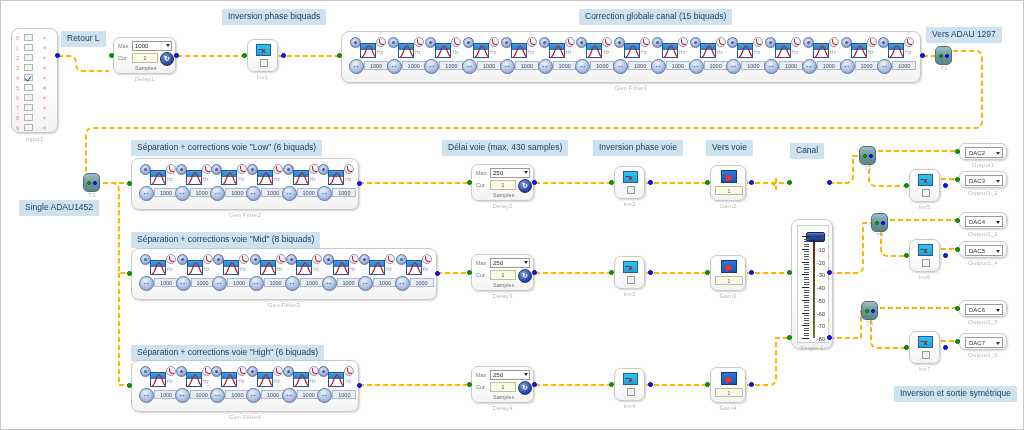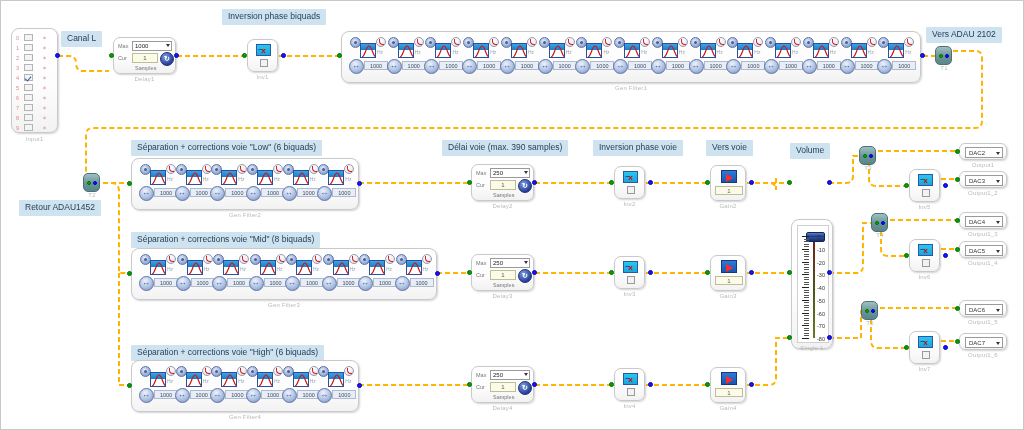--- a/index.html
+++ b/index.html
@@ -240,31 +240,33 @@
       <path d="M889,219 L955,219"></path>
       <path d="M880,230 L880,248 Q880,255 887,255 L905,255"></path>
       <path d="M940,248 L955,248"></path>
 
       <path d="M879,307 L955,307"></path>
       <path d="M870,318 L870,340 Q870,347 877,347 L905,347"></path>
       <path d="M940,340 L955,340"></path>
     </g>
   </svg>
 
-  <div class="caption" style="left:60px;top:30px;">Canal L</div>
+  <div class="caption" style="left:60px;top:30px;">Retour L</div>
   <div class="caption" style="left:221px;top:8px;">Inversion phase biquads</div>
-  <div class="caption" style="left:925px;top:26px;">Vers ADAU 2102</div>
-  <div class="caption" style="left:18px;top:199px;">Retour ADAU1452</div>
+  <div class="caption" style="left:578px;top:8px;">Correction globale canal (15 biquads)</div>
+  <div class="caption" style="left:925px;top:26px;">Vers ADAU 1297</div>
+  <div class="caption" style="left:18px;top:199px;">Single ADAU1452</div>
   <div class="caption" style="left:130px;top:139px;">Séparation + corrections voie "Low" (6 biquads)</div>
   <div class="caption" style="left:130px;top:231px;">Séparation + corrections voie "Mid" (8 biquads)</div>
   <div class="caption" style="left:130px;top:344px;">Séparation + corrections voie "High" (6 biquads)</div>
-  <div class="caption" style="left:441px;top:139px;">Délai voie (max. 390 samples)</div>
+  <div class="caption" style="left:441px;top:139px;">Délai voie (max. 430 samples)</div>
   <div class="caption" style="left:592px;top:139px;">Inversion phase voie</div>
   <div class="caption" style="left:705px;top:139px;">Vers voie</div>
-  <div class="caption" style="left:789px;top:142px;">Volume</div>
+  <div class="caption" style="left:789px;top:142px;">Canal</div>
+  <div class="caption" style="left:893px;top:385px;">Inversion et sortie symétrique</div>
 
   <div class="node inputblk" style="left:10px;top:27px;">
     <div id="input-rows">
         <div class="inrow" style="top: 4px;">
           <span class="inidx">0</span>
           <span class="inbox"></span>
           <span class="instar">✶</span>
         </div>
         <div class="inrow" style="top: 14px;">
           <span class="inidx">1</span>

